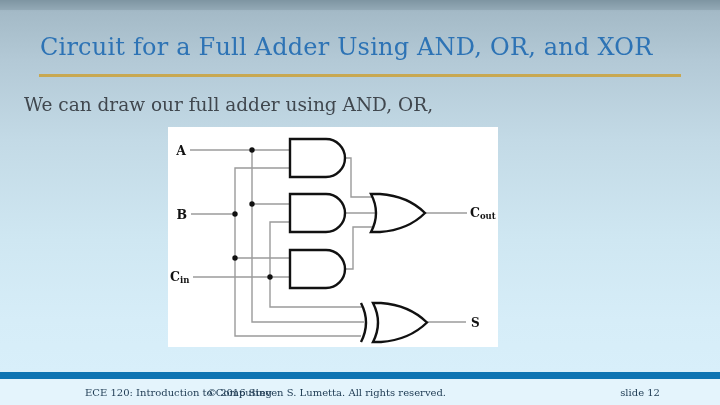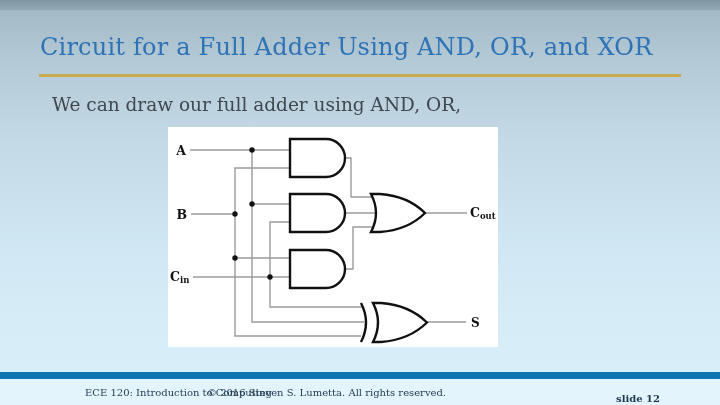--- a/index.html
+++ b/index.html
@@ -16,40 +16,40 @@
   }
   .title {
     position:absolute; left:40px; top:33px; width:660px;
     font-size:24px; letter-spacing:0.2px; color:#2d73b5; white-space:nowrap;
   }
   .title-rule {
     position:absolute; left:39px; top:74px; width:642px; height:3px;
     background:#c8a851;
   }
   .body-text {
-    position:absolute; left:52px; top:92px; width:420px;
+    position:absolute; left:24px; top:92px; width:420px;
     font-size:18.5px; line-height:26px; color:#40474e;
   }
   .diagram-box {
     position:absolute; left:168px; top:127px; width:330px; height:220px;
     background:#ffffff;
   }
   .diagram-box svg { display:block; }
   .gate-label { font-family:"DejaVu Serif", serif; font-weight:bold; fill:#111; }
   .footer-bar {
     position:absolute; left:0; top:372px; width:720px; height:7px;
     background:#0d74b2;
   }
   .footer {
     position:absolute; left:0; top:379px; width:720px; height:26px;
     background:#e4f4fc; color:#1d3a52; font-size:10px;
   }
   .footer-left   { position:absolute; left:85px;  top:8px; }
   .footer-center { position:absolute; left:0; width:653px; text-align:center; top:8px; }
-  .footer-right  { position:absolute; right:60px; top:14px;font-weight:bold; }
+  .footer-right  { position:absolute; right:60px; top:8px; }
 </style>
 </head>
 <body>
 
 <div class="slide">
 
   <div class="top-strip"></div>
 
   <div class="title">Circuit for a Full Adder Using AND, OR, and XOR</div>
   <div class="title-rule"></div>

